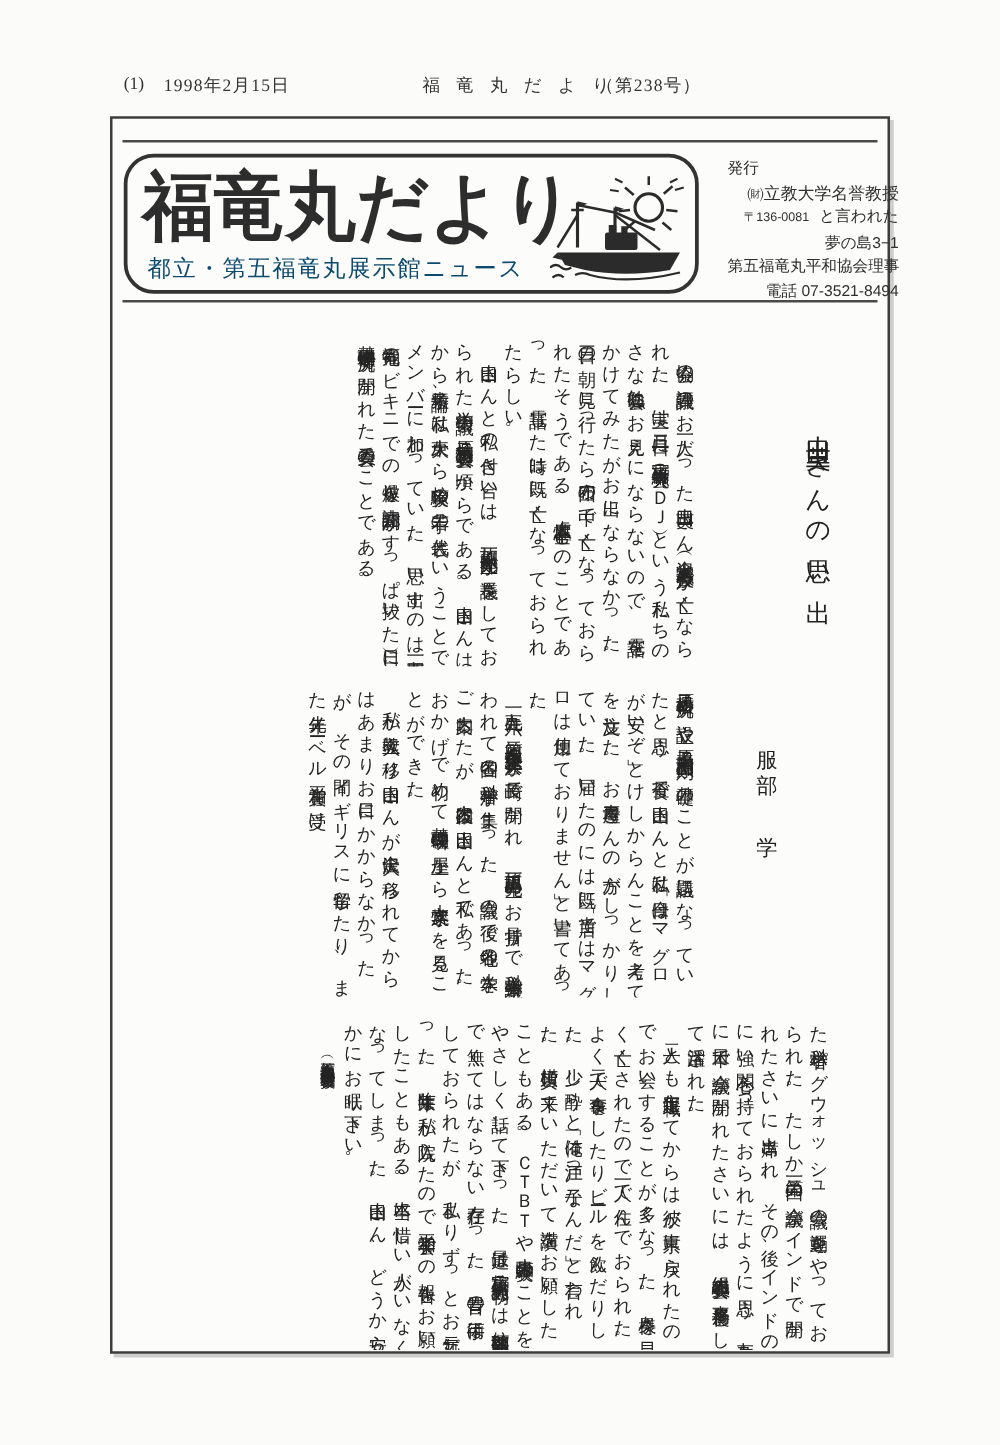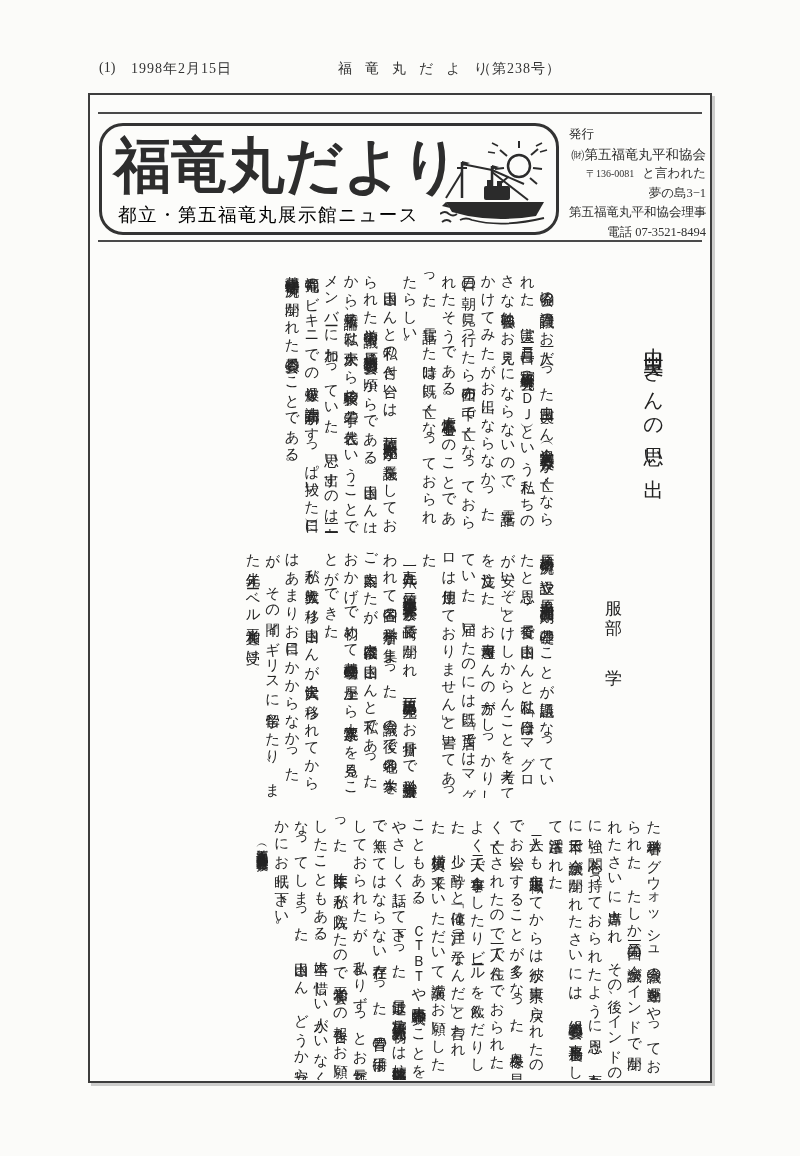--- a/index.html
+++ b/index.html
@@ -32,27 +32,27 @@
     position:absolute;left:9px;top:28px;width:460px;height:112px;
     border:3px solid #333;border-radius:24px;background:#fcfcfa;box-sizing:border-box;
   }
   .logo-title{
     position:absolute;left:12px;top:0px;
     font-size:57px;font-weight:bold;letter-spacing:0px;color:#2d2d2d;
     transform:scaleY(1.05);transform-origin:top left;white-space:nowrap;
   }
   .logo-subtitle{
     position:absolute;left:16px;bottom:5px;
-    font-size:18.5px;letter-spacing:1.5px;color:#000000;white-space:nowrap;
+    font-size:18.5px;letter-spacing:1.5px;color:#0c4a6e;white-space:nowrap;
   }
   .ship{position:absolute;right:4px;top:2px;}
   .publisher{
-    position:absolute;left:479px;top:30px;width:137px;
+    position:absolute;left:492px;top:30px;width:137px;
     font-size:12.5px;line-height:19.5px;text-align:right;color:#2f2f2f;
-    font-family:Liberation Serif, serif;
+    font-family:Liberation Sans, sans-serif;
   }
   .publisher .pub-label{text-align:left;}
   .publisher div{white-space:nowrap;}
   .pub-name{font-size:13.5px;}
   .pub-postal{font-size:10px;margin-right:8px;}
   
   .vtext{writing-mode:vertical-rl;}
   .art-title{
     position:absolute;left:551px;top:237px;height:250px;
     font-size:20px;letter-spacing:4.5px;color:#222;
@@ -131,21 +131,21 @@
           <path d="M0 86 q5 -4 9 0 q4 3 8 0"></path>
           <path d="M2 94 q5 -4 9 0"></path>
           <path d="M20 92 q6 -3 12 0 q30 8 72 -2"></path>
         </g>
       </svg>
     </span>
   </div>
 
   <div class="publisher">
     <div class="pub-label">発行</div>
-    <div class="pub-name">㈶第五福竜丸平和協会</div>
+    <div class="pub-name">㈶立教大学名誉教授</div>
     <div><span class="pub-postal">〒136-0081</span><span>と言われた</span></div>
     <div>夢の島3−1</div>
     <div>第五福竜丸平和協会理事</div>
     <div>電話 07-3521-8494</div>
   </div>
 
   <div class="rule rule-mastbottom"></div>
 
   <div class="vtext art-title">山田英二さんの思い出</div>
   <div class="vtext art-author">服部　学</div>

